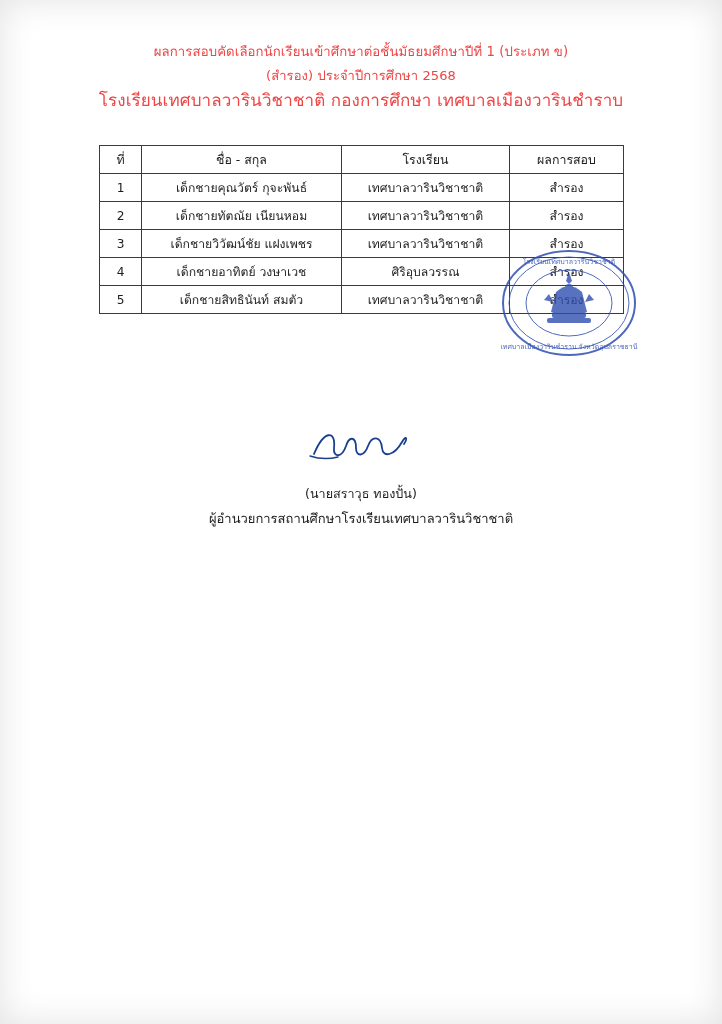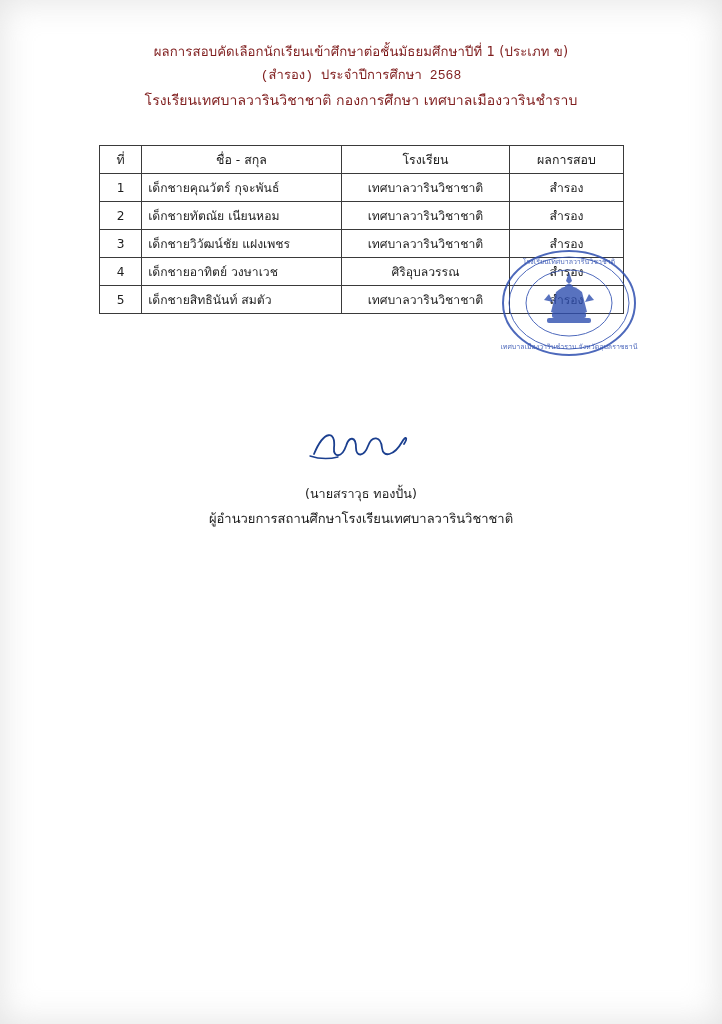--- a/index.html
+++ b/index.html
@@ -27,45 +27,45 @@
   .header {
     position: absolute;
     top: 40px;
     left: 0;
     width: 722px;
     text-align: center;
   }
   .header .line {
     font-size: 13.2px;
     line-height: 24px;
-    color: #7f1d1d;
+    color: #ef4444;
     letter-spacing: 0.1px;
     white-space: nowrap;
   }
-  .header .line2 { font-size: 13px; font-family: Liberation Mono, monospace; }
-  .header .line3 { font-size: 14px; }
+  .header .line2 { font-size: 13px; }
+  .header .line3 { font-size: 17px; }
 
   table.results {
     position: absolute;
     top: 145px;
     left: 99px;
     width: 525px;
     border-collapse: collapse;
     font-size: 12.2px;
     color: #1c1c1c;
   }
   table.results th, table.results td {
     border: 1px solid #3a3a3a;
     height: 27px;
     padding: 0 6px;
     font-weight: normal;
   }
   table.results th { text-align: center; font-size: 12.4px; }
   .col-no    { width: 32px;  text-align: center; }
-  .col-name  { width: 207px; text-align: left; padding-left: 12px; }
+  .col-name  { width: 207px; text-align: center; padding-left: 12px; }
   .col-school{ width: 170px; text-align: center; }
   .col-result{ width: 110px; text-align: center; }
 
   .announce {
     position: absolute;
     top: 332px;
     left: 140px;
     font-size: 13px;
     color: #1c1c1c;
     white-space: nowrap;

